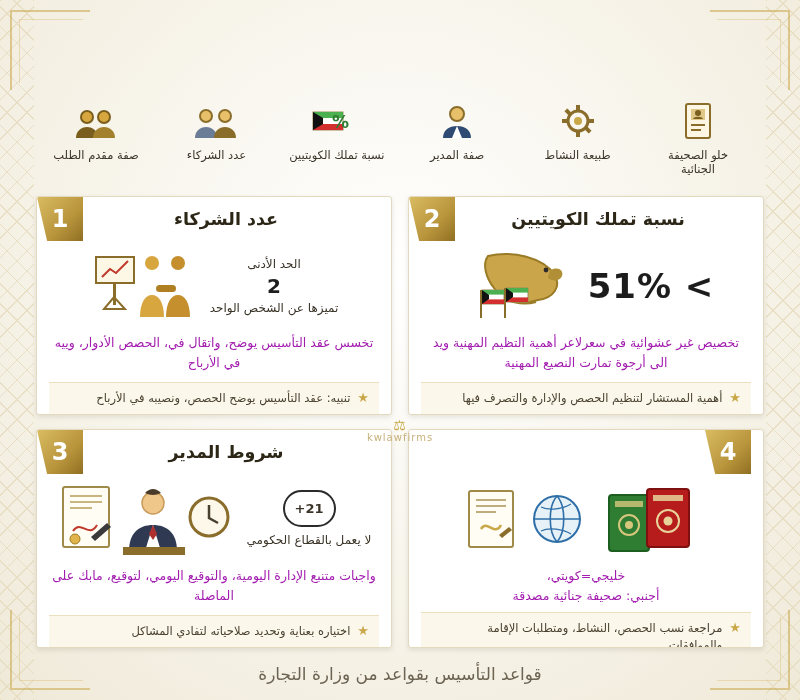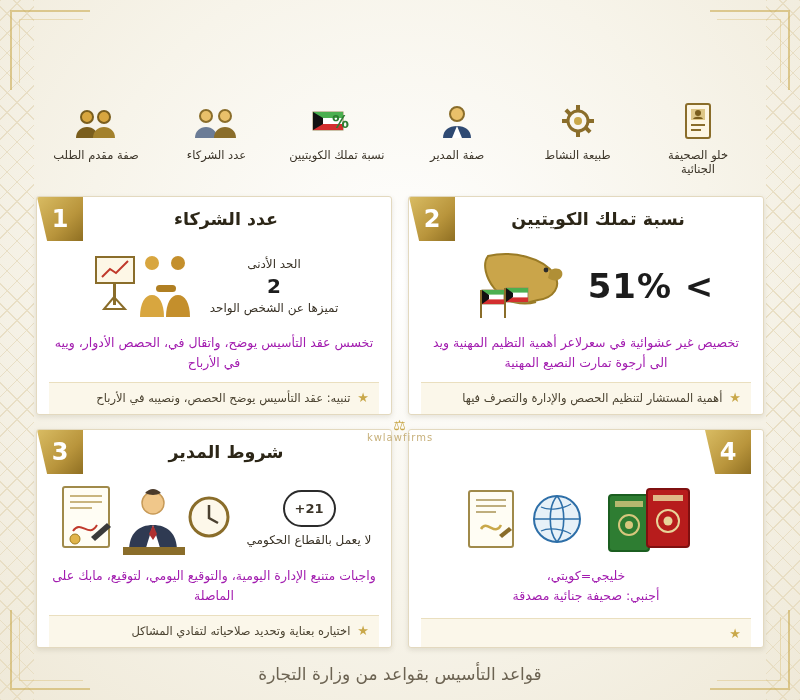--- a/index.html
+++ b/index.html
@@ -344,20 +344,21 @@
               <rect x="192" y="16" width="30" height="6" fill="#e8d49a" opacity=".85"></rect>
               <circle cx="207" cy="42" r="11" fill="none" stroke="#e8d49a" stroke-width="2"></circle>
               <circle cx="207" cy="42" r="4.5" fill="#e8d49a"></circle>
             </svg>
           </div>
         </div>
         <div class="desc" style="white-space:pre-line">خليجي=كويتي،
 أجنبي: صحيفة جنائية مصدقة</div>
         <div class="note">
           <span class="star">★</span>
+          <span>مراجعة نسب الحصص، النشاط، ومتطلبات الإقامة والموافقات</span>
         </div>
       </div>
     </div>
 
     <div class="card" style="order:4">
       <div class="card-head">
         <div class="card-title">شروط المدير</div>
         <div class="num-badge">3</div>
       </div>
       <div class="card-body">

